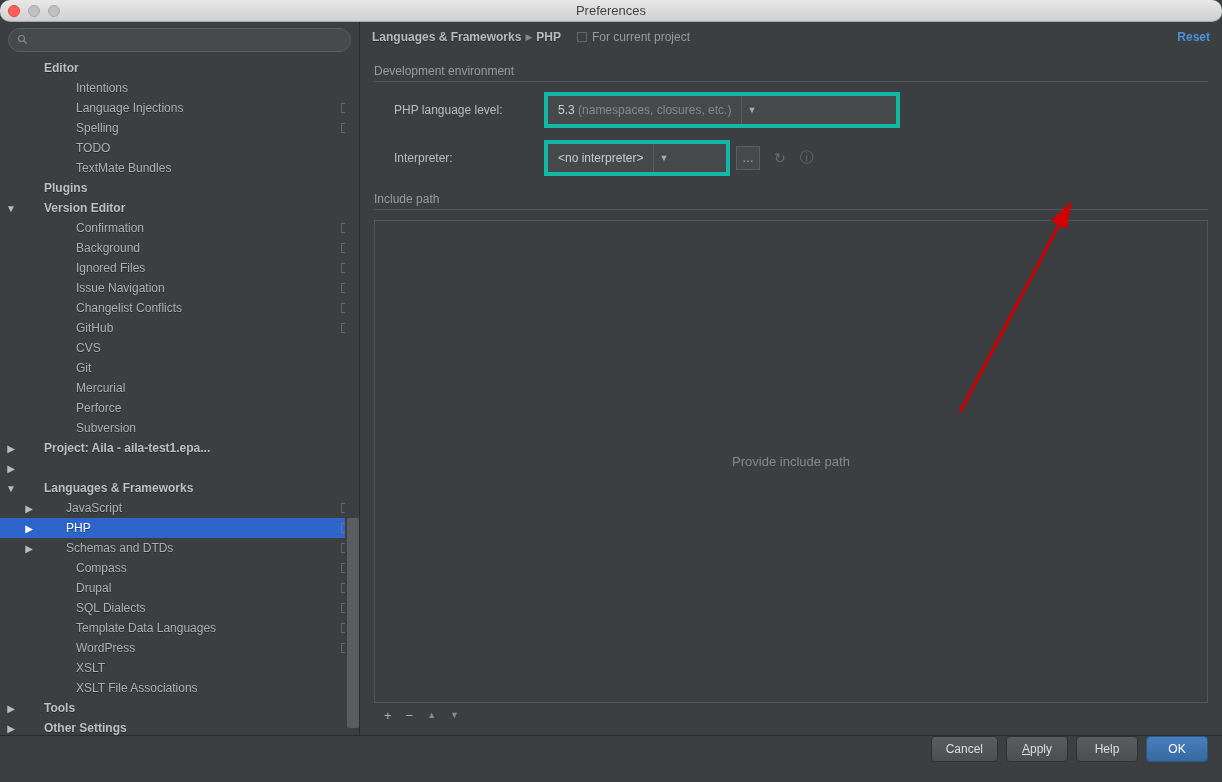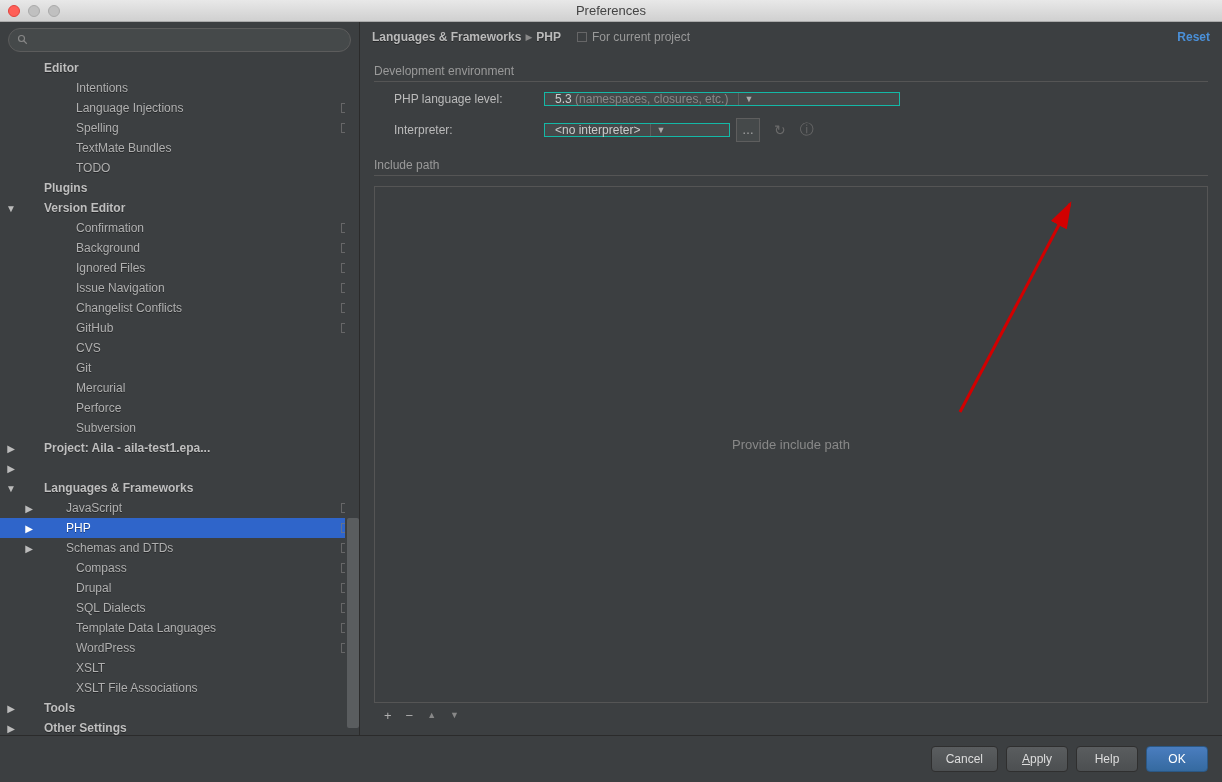--- a/index.html
+++ b/index.html
@@ -1,19 +1,19 @@
 <!DOCTYPE html>
 <html><head>
 <meta charset="utf-8">
 <style>
 * { margin:0; padding:0; box-sizing:border-box; font-family:"Lucida Grande","Segoe UI",Arial,sans-serif; }
 html,body { width:1222px; height:782px; background:#3c3f41; color:#bbb; font-size:12px; overflow:hidden; }
 
 
-.titlebar { height:22px; background:linear-gradient(#e8e8e8,#d0d0d0); display:flex; align-items:center; position:relative; border-bottom:1px solid #aaa; }
+.titlebar { height:22px; background:linear-gradient(#e8e8e8,#d0d0d0); display:flex; align-items:center; position:relative; border-bottom:1px solid #aaa;border-radius:10px; }
 .traffic { display:flex; gap:8px; margin-left:8px; }
 .tl { width:12px; height:12px; border-radius:50%; }
 .tl.red { background:#ff5f57; border:1px solid #e0443e; }
 .tl.yel { background:#c0c0c0; border:1px solid #aaa; }
 .tl.grn { background:#c0c0c0; border:1px solid #aaa; }
 .titlebar .title { position:absolute; width:100%; text-align:center; color:#444; font-size:13px; }
 
 .body { display:flex; height:713px; }
 
 
@@ -47,36 +47,36 @@
 .crumbs .sep { margin:0 4px; color:#888; font-size:9px; }
 .crumbs .curproj { margin-left:12px; display:flex; align-items:center; gap:5px; color:#999; }
 .crumbs .reset { margin-left:auto; color:#4a90d9; cursor:pointer; font-weight:bold; }
 
 .panel { flex:1; padding:0 14px 10px 14px; display:flex; flex-direction:column; position:relative; }
 .section-title { color:#9a9a9a; font-size:12px; margin:12px 0 3px 0; }
 .hr { border-top:1px solid #555; margin-bottom:10px; }
 
 .formrow { display:flex; align-items:center; margin-bottom:12px; padding-left:20px; }
 .formrow .flabel { width:150px; color:#bbb; }
-.select { display:flex; align-items:center; background:#45494a; border:1px solid #14b8a6; height:14px; }
+.select { display:flex; align-items:center; background:#45494a; border:4px solid #14b8a6; height:36px; }
 .select .sval { padding:0 10px; color:#ccc; }
 .select .sval .hint { color:#888; }
 .select .sddl { width:20px; height:100%; border-left:1px solid #5e5e5e; display:flex; align-items:center; justify-content:center; color:#aaa; font-size:9px; background:#45494a;}
 .sel-lang { width:356px; }
 .sel-int { width:186px; }
 .btn-ell { width:24px; height:24px; margin-left:6px; background:#45494a; border:1px solid #5e5e5e; display:flex; align-items:center; justify-content:center; color:#aaa; cursor:pointer; }
 .icon-gray { margin-left:14px; color:#6a6a6a; font-size:14px; }
 
 .include-box { flex:1; border:1px solid #555; background:#3c3f41; display:flex; align-items:center; justify-content:center; color:#888; font-size:13px; margin-bottom:2px;text-align:center; }
 .toolbar { height:20px; display:flex; align-items:center; gap:14px; padding-left:10px; color:#b0b0b0; }
 .toolbar span { font-size:13px; cursor:pointer; }
 .toolbar .tri { font-size:9px; color:#888; }
 
 
-.footer { height:47px; border-top:1px solid #2b2b2b; background:#3c3f41; display:flex; align-items:center; justify-content:flex-end; gap:8px; padding:0 14px; }
+.footer { height:47px; border-top:1px solid #2b2b2b; background:#3c3f41; display:flex; justify-content:flex-end; gap:8px; padding:0 14px; }
 .btn { min-width:62px; height:26px; padding:0 14px; background:linear-gradient(#5a5d5f,#4c4f51); border:1px solid #2f2f2f; border-radius:4px; color:#ddd; display:flex; align-items:center; justify-content:center; cursor:pointer; font-size:12px; }
 .btn .ul { text-decoration:underline; }
 .btn.primary { background:linear-gradient(#4a7dbf,#356aa0); border-color:#2b5885; color:#fff; }
 
 
 .annot-arrow { position:absolute; left:580px; top:140px; pointer-events:none; }
 </style>
 </head>
 <body>
 
@@ -115,25 +115,25 @@
           <span class="lbl">Language Injections</span>
           <span class="proj-icon"></span>
         </div>
         <div class="row leaf ind1">
           <span class="arrow"></span>
           <span class="lbl">Spelling</span>
           <span class="proj-icon"></span>
         </div>
         <div class="row leaf ind1">
           <span class="arrow"></span>
+          <span class="lbl">TODO</span>
+        </div>
+        <div class="row leaf ind1">
+          <span class="arrow"></span>
           <span class="lbl">TextMate Bundles</span>
-        </div>
-        <div class="row leaf ind1">
-          <span class="arrow"></span>
-          <span class="lbl">TODO</span>
         </div>
         <div class="row cat ind0">
           <span class="arrow"></span>
           <span class="lbl">Plugins</span>
         </div>
         <div class="row cat ind0">
           <span class="arrow">▼</span>
           <span class="lbl">Version Editor</span>
         </div>
         <div class="row leaf ind1">

